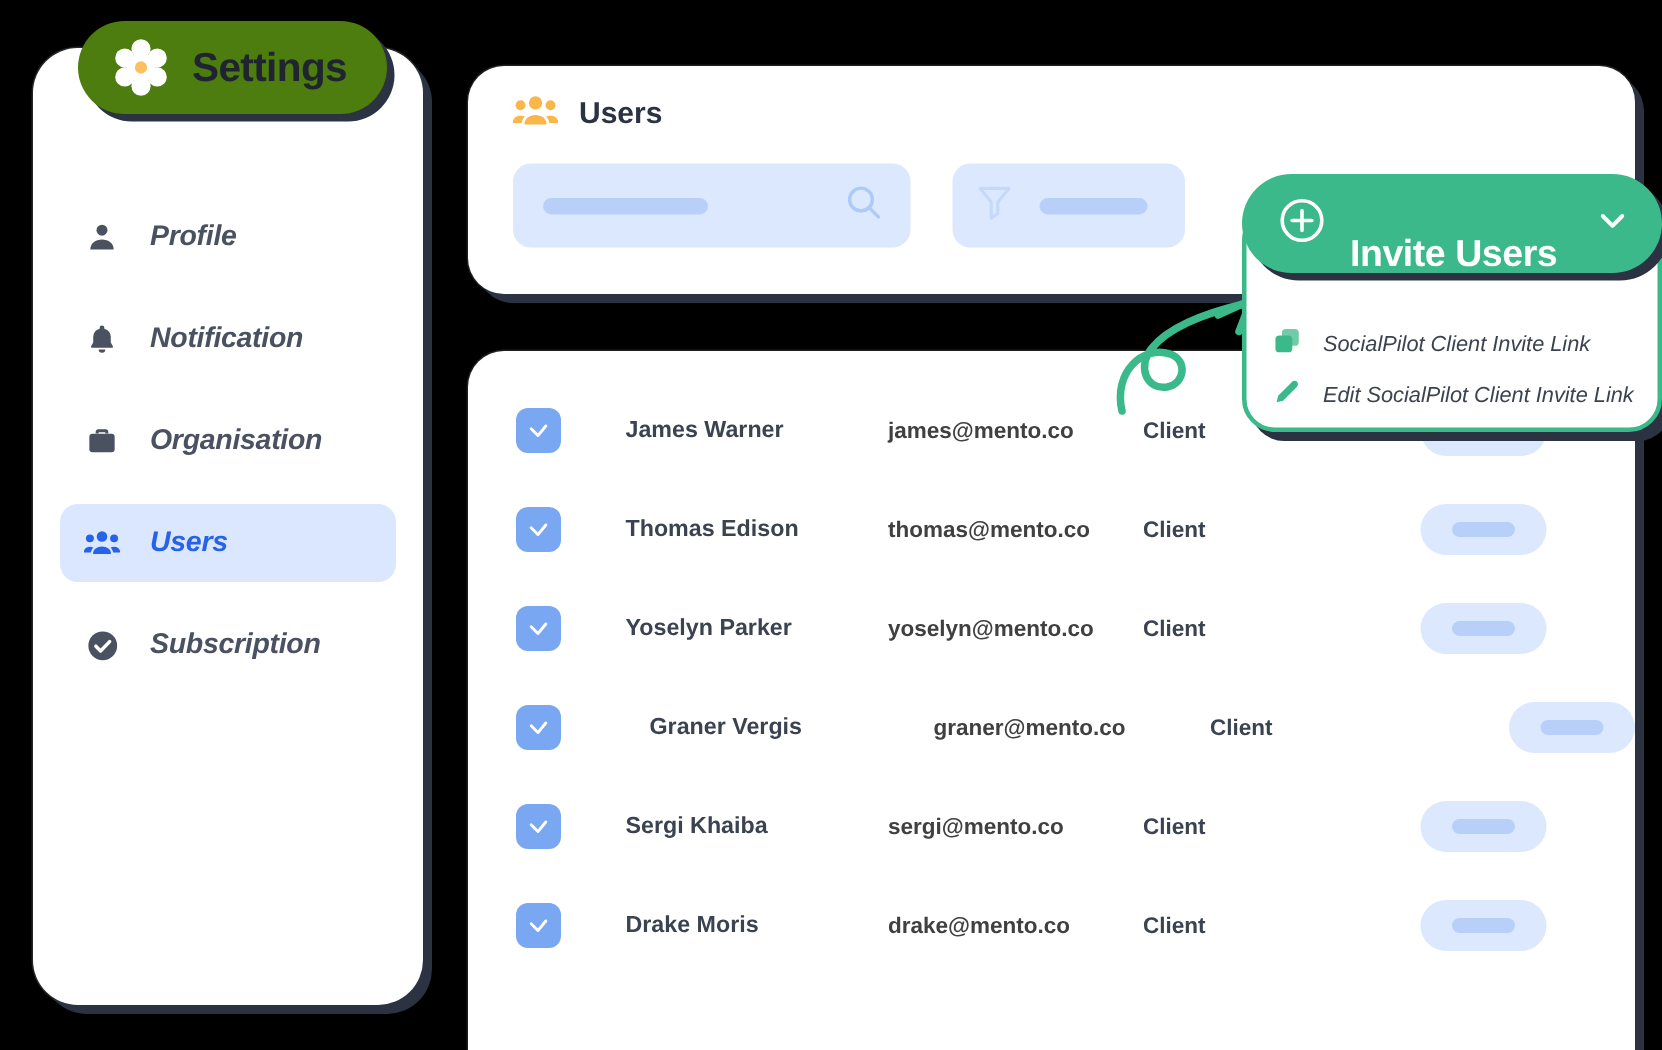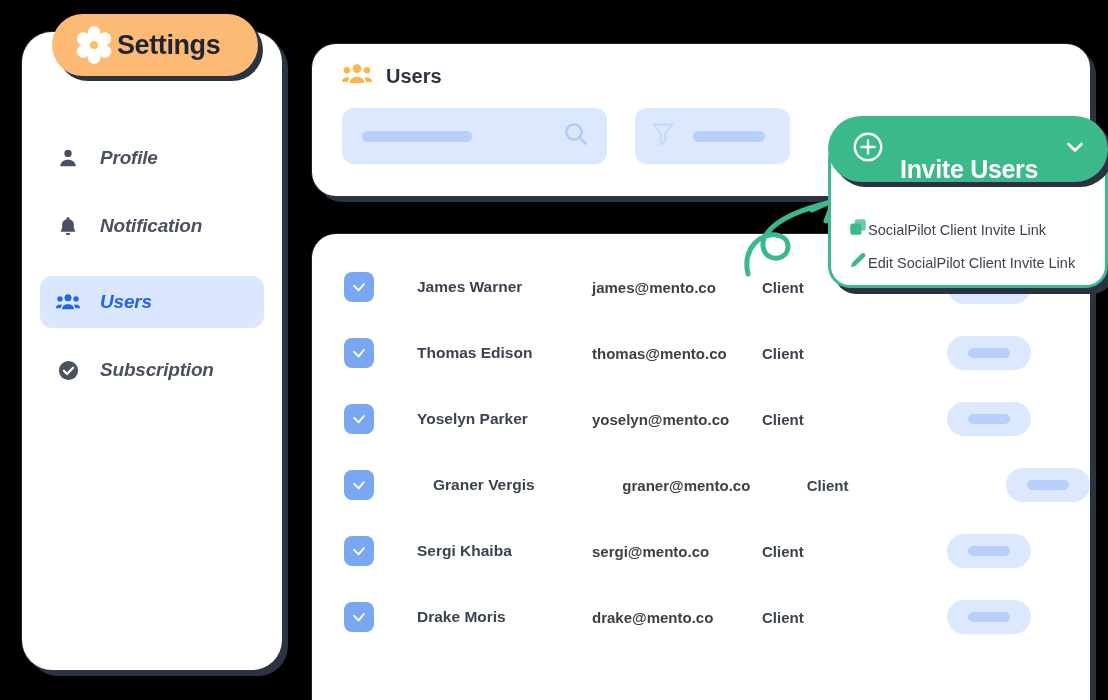--- a/index.html
+++ b/index.html
@@ -15,23 +15,23 @@
   .sidebar-card {
     position: absolute; left: 22px; top: 32px;
     width: 260px; height: 638px;
     background: #ffffff;
     border-radius: 30px;
     box-shadow: 6px 6px 0 0 #2b3241, 0 0 0 1px rgba(255,255,255,0.15);
   }
   .settings-pill {
     position: absolute; left: 52px; top: 14px;
     width: 206px; height: 62px;
-    background: #fdba74;
+    background: #4d7c0f;
     border-radius: 31px;
-    display: flex; align-items: center; gap: 3px;
+    display: flex; align-items: center; gap: 14px;
     padding-left: 22px;
     box-shadow: 5px 5px 0 0 #2b3241;
     z-index: 5;
   }
   .settings-pill .label {
     font-size: 27px; font-weight: bold; color: #1f2430; letter-spacing: -0.4px;
   }
   .gear-flower { width: 40px; height: 40px; flex: 0 0 40px; }
 
   .nav { position: absolute; left: 22px; top: 132px; width: 260px; padding: 0 18px; }
@@ -76,22 +76,22 @@
   .dropdown-panel {
     position: absolute; left: 0; top: 22px;
     width: 280px; height: 150px;
     background: #ffffff;
     border: 3px solid #3cb98a;
     border-radius: 22px;
     box-shadow: 6px 6px 0 0 #2b3241;
   }
   .dd-list { position: absolute; left: 0; top: 72px; width: 100%; }
   .dd-item {
-    display: flex; align-items: center; 
-    padding: 5px 0 5px 18px; cursor: pointer;
+    display: flex; align-items: center; gap: 14px;
+    padding: 5px 0 5px 18px; cursor: pointer; font-style: italic;
   }
   .dd-item .dtxt { font-size: 14.5px; color: #3b4250; white-space: nowrap; }
   .invite-btn {
     position: absolute; left: 0; top: 0;
     width: 280px; height: 66px;
     background: #3cb98a; border-radius: 33px;
     display: flex; align-items: center; gap: 16px;
     padding: 0 20px 0 24px; cursor: pointer;
     box-shadow: 5px 5px 0 0 #2b3241;
     z-index: 3;
@@ -167,20 +167,29 @@
     <div class="nav-item">
       <span class="ico">
         <svg viewBox="0 0 24 24" width="22" height="22" fill="#4a5160">
           <path d="M12 2.2a1.7 1.7 0 0 1 1.7 1.7v.6a6.4 6.4 0 0 1 4.7 6.1v4l1.5 2.6a.8.8 0 0 1-.7 1.2H4.8a.8.8 0 0 1-.7-1.2l1.5-2.6v-4a6.4 6.4 0 0 1 4.7-6.1v-.6A1.7 1.7 0 0 1 12 2.2z"></path>
           <path d="M9.6 19.6h4.8a2.4 2.4 0 0 1-4.8 0z"></path>
         </svg>
       </span>
       <span class="txt">Notification</span>
     </div>
     <div class="nav-spacer"></div>
+    <div class="nav-item">
+      <span class="ico">
+        <svg viewBox="0 0 24 24" width="22" height="22" fill="#4a5160">
+          <path d="M9.2 3.4h5.6c1 0 1.8.8 1.8 1.8v1.4h-2.2V5.6H9.6v1h-2.2V5.2c0-1 .8-1.8 1.8-1.8z"></path>
+          <rect x="2.8" y="6.8" width="18.4" height="13.4" rx="2.2"></rect>
+        </svg>
+      </span>
+      <span class="txt">Organisation</span>
+    </div>
     <div class="nav-spacer"></div>
     <div class="nav-item active">
       <span class="ico">
         <svg viewBox="0 0 28 22" width="26" height="22" fill="#2663e8">
           <circle cx="14" cy="6" r="4.1"></circle>
           <path d="M7 19.5c0-3.6 3.1-5.8 7-5.8s7 2.2 7 5.8z"></path>
           <circle cx="4.6" cy="7.4" r="3.1"></circle>
           <path d="M-0.2 18.4c0-2.8 2.2-4.4 4.8-4.4 1 0 1.9.2 2.7.6-1.1 1-1.8 2.3-1.9 3.8z"></path>
           <circle cx="23.4" cy="7.4" r="3.1"></circle>
           <path d="M28.2 18.4h-5.6c-.1-1.5-.8-2.8-1.9-3.8.8-.4 1.7-.6 2.7-.6 2.6 0 4.8 1.6 4.8 4.4z"></path>

